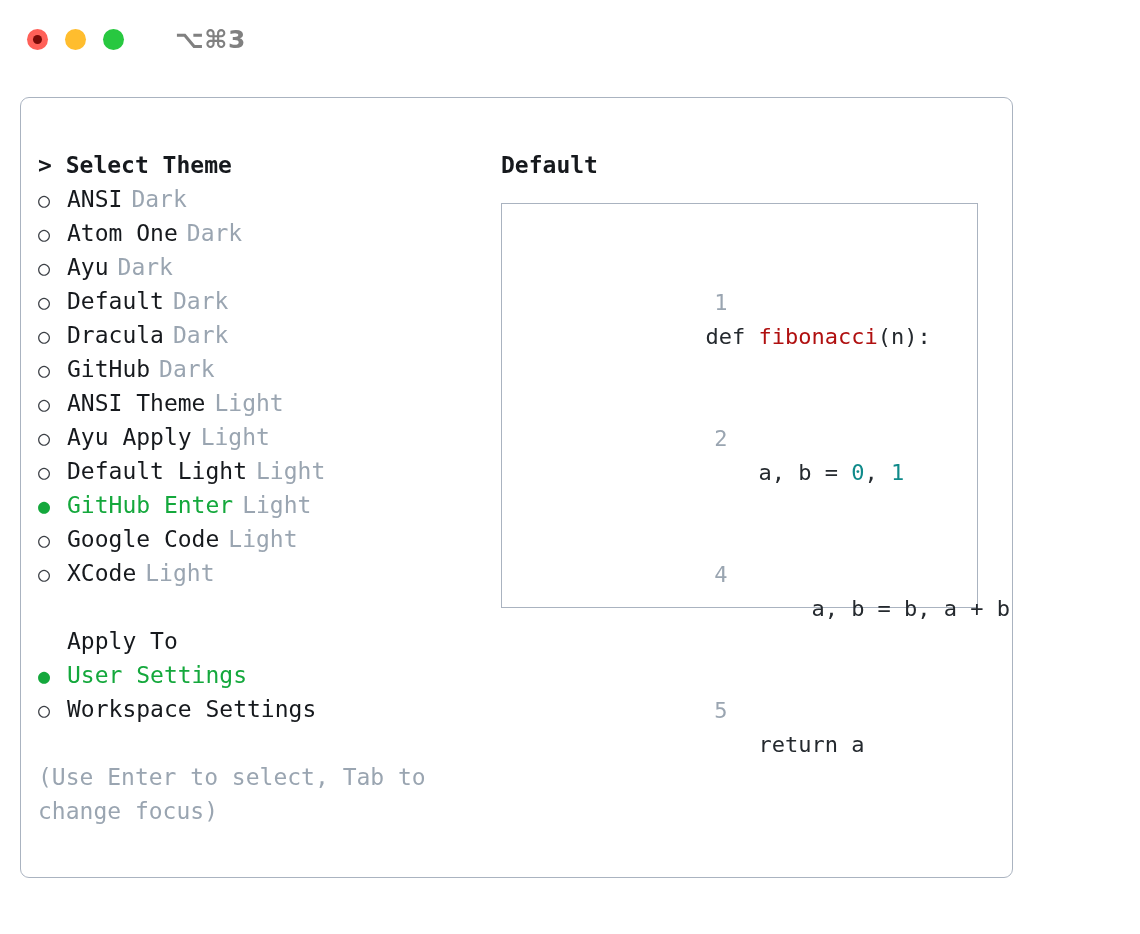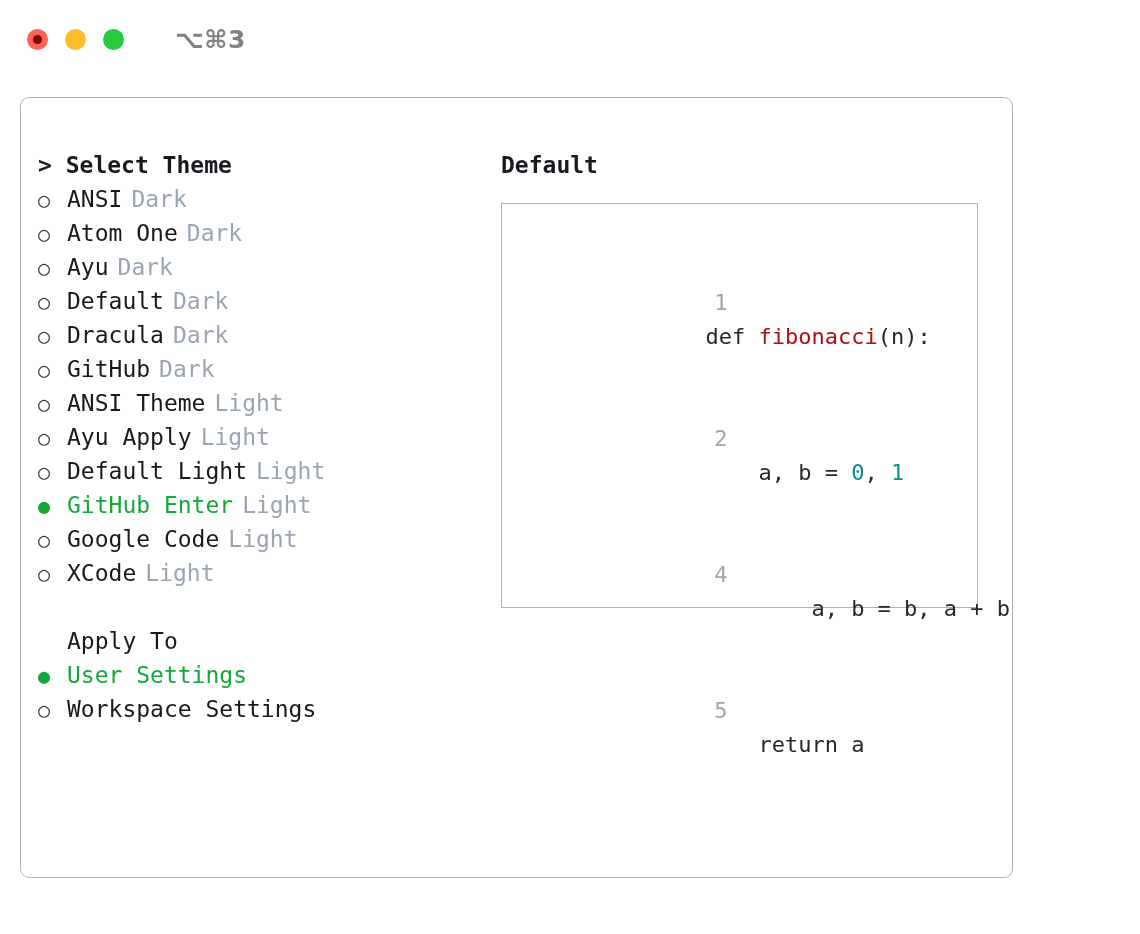--- a/index.html
+++ b/index.html
@@ -289,20 +289,21 @@
           <div class="opt-row selected">
             <span class="bullet sel">●</span>
             <span class="opt-label">User Settings</span>
           </div>
           <div class="opt-row">
             <span class="bullet">○</span>
             <span class="opt-label">Workspace Settings</span>
           </div>
         </div>
 
+        <div class="hint">(Use Enter to select, Tab to change focus)</div>
       </div>
 
       <div class="right-col">
         <div class="preview-title">Default</div>
 
         <div class="preview-box">
 
           <div>
             <div class="code-line">
               <span class="lineno">1</span>

